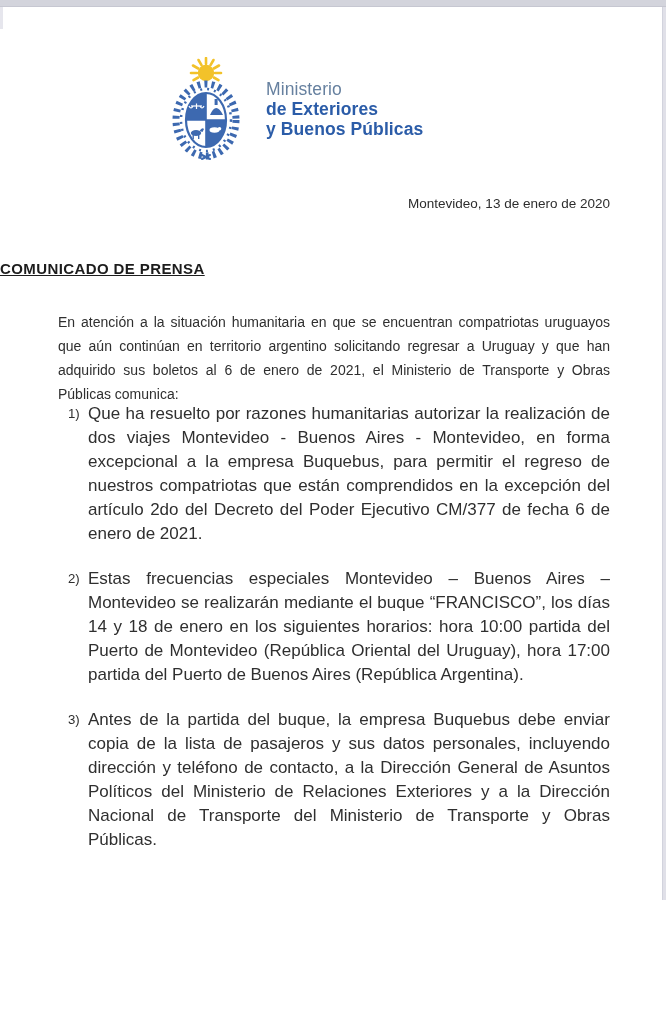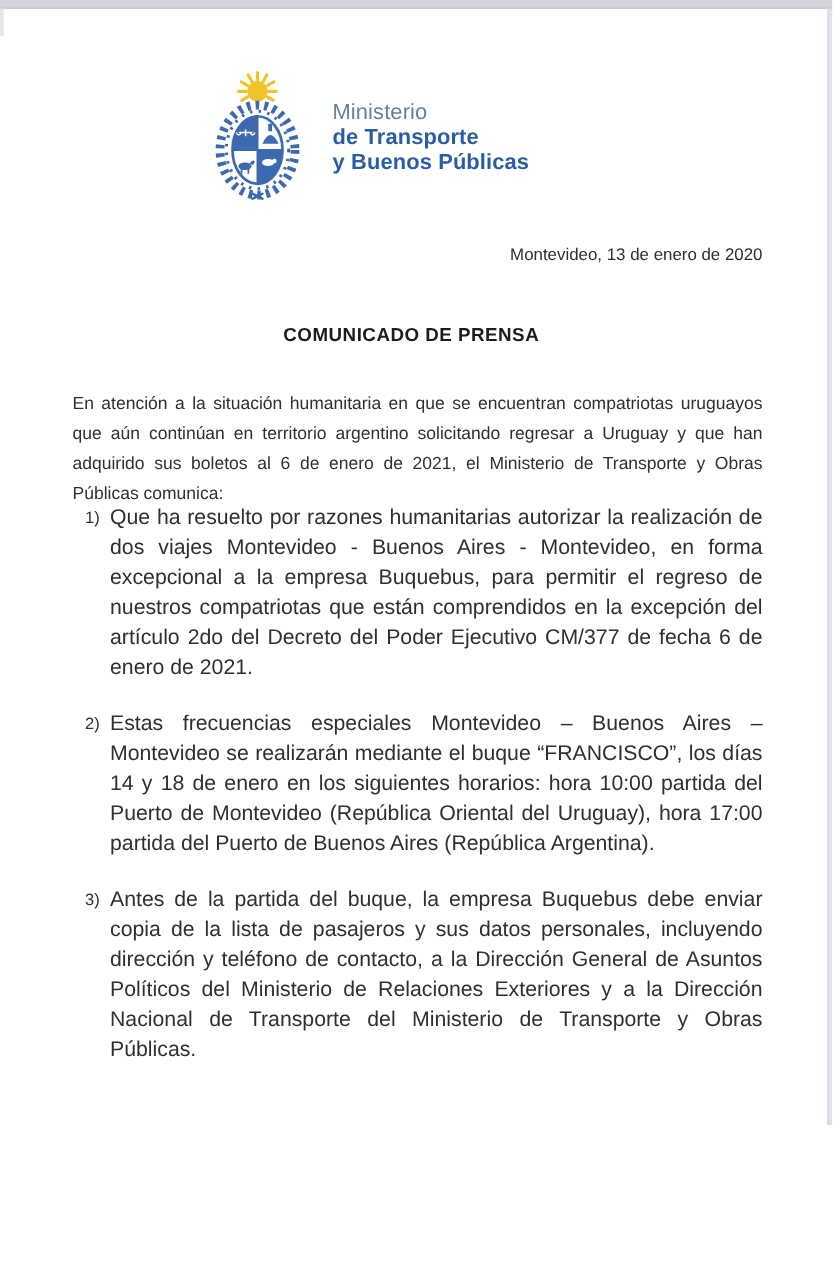--- a/index.html
+++ b/index.html
@@ -42,23 +42,23 @@
 
   
   .dateline {
     position: absolute; top: 196px; right: 56px;
     font-size: 13.5px; color: #2d2d2d;
   }
 
   
   .doc-title {
     position: absolute; top: 260px; left: 0; right: 8px;
-    text-align: center;
     font-size: 15px; font-weight: 700; letter-spacing: 0.4px;
     color: #1c1c1c;
+    text-decoration: underline;
   }
 
   
   .intro {
     position: absolute; top: 310px; left: 58px; width: 552px;
     font-size: 14px; line-height: 24px; text-align: justify;
   }
   .list {
     position: absolute; top: 402px; left: 58px; width: 552px;
   }
@@ -141,21 +141,21 @@
         <circle cx="59.5" cy="71.8" r="1.8"></circle>
       </g>
 
       <g stroke="#3d69b0" stroke-width="2" stroke-linecap="round">
         <line x1="42" y1="98" x2="50" y2="102"></line>
         <line x1="50" y1="98" x2="42" y2="102"></line>
       </g>
     </svg>
     <div class="logo-text">
       <div class="logo-l1">Ministerio</div>
-      <div class="logo-l2">de Transporte</div>
+      <div class="logo-l2">de Exteriores</div>
       <div class="logo-l3">y Buenos Públicas</div>
     </div>
   </div>
 
   <div class="dateline">Montevideo, 13 de enero de 2020</div>
 
   <div class="doc-title">COMUNICADO DE PRENSA</div>
 
   <p class="intro">En atención a la situación humanitaria en que se encuentran compatriotas uruguayos que aún continúan en territorio argentino solicitando regresar a Uruguay y que han adquirido sus boletos al 6 de enero de 2021, el Ministerio de Transporte y Obras Públicas comunica:</p>
 

